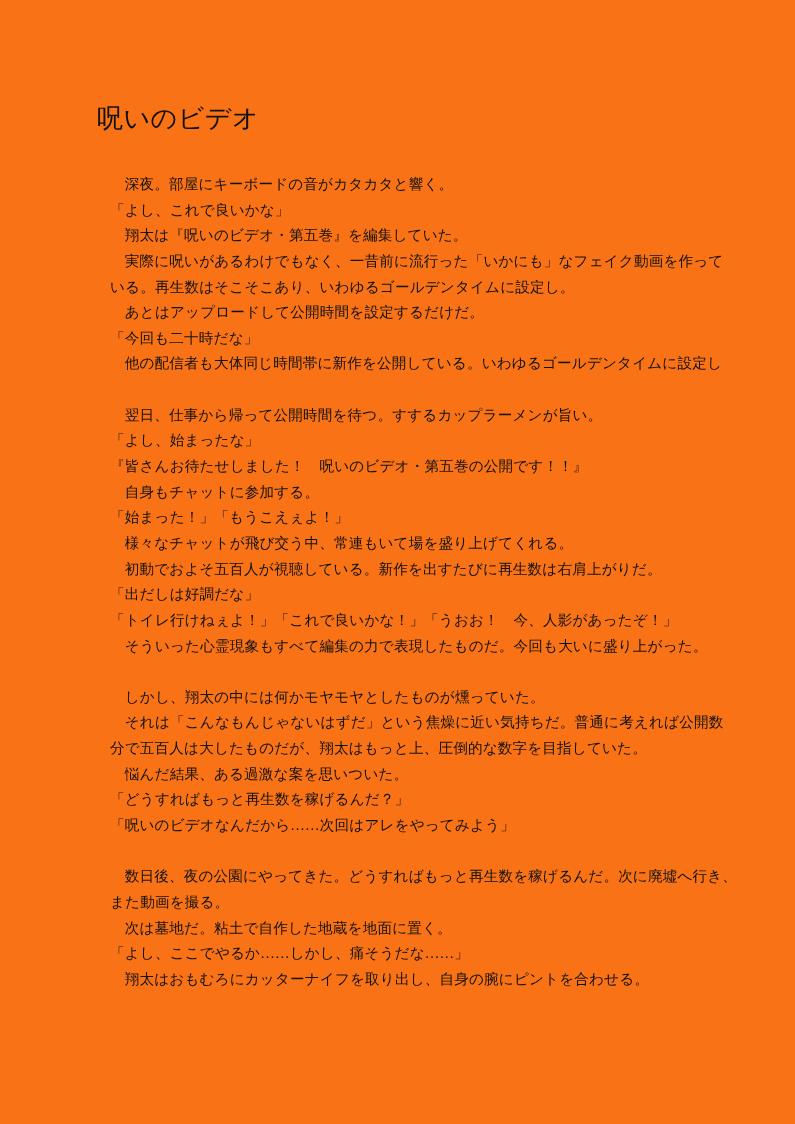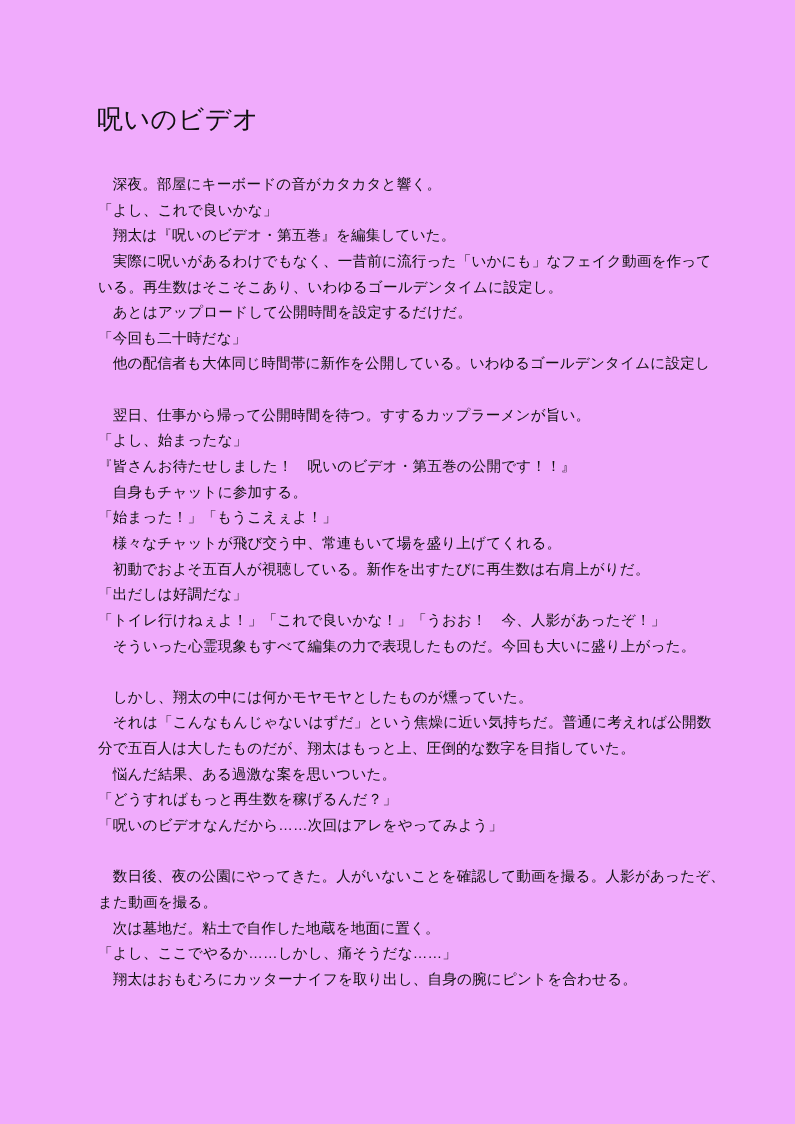--- a/index.html
+++ b/index.html
@@ -1,26 +1,26 @@
 <!DOCTYPE html>
 <html><head>
 <meta charset="utf-8">
 <style>
   html, body { margin: 0; padding: 0; background: #ffffff; }
   body { width: 795px; height: 1124px; overflow: hidden; position: relative; }
   .page {
-    position: absolute; left: 0; top: 0; width: 795px; height: 1124px; background: #f0abfc;
-    font-family: Liberation Sans, sans-serif; color: #111;
+    position: absolute; left: 0; top: 0; width: 795px; height: 1124px; background: #f97316;
+    font-family: Liberation Serif, serif; color: #111;
   }
   .title {
     position: absolute; left: 97px; top: 101px;
     font-size: 26px; line-height: 36px; font-weight: normal; margin: 0; letter-spacing: 0.5px;
   }
   .body {
-    position: absolute; left: 98px; top: 172px; width: 620px;
+    position: absolute; left: 110px; top: 172px; width: 620px;
   }
   .line {
     font-size: 14.6px; line-height: 25.65px; height: 25.65px; white-space: nowrap; letter-spacing: 0.15px;
   }
   .blank { height: 25.65px; }
 </style>
 </head>
 <body>
 
 <div class="page">
@@ -46,19 +46,19 @@
     <div class="line">「トイレ行けねぇよ！」「これで良いかな！」「うおお！　今、人影があったぞ！」</div>
     <div class="line">　そういった心霊現象もすべて編集の力で表現したものだ。今回も大いに盛り上がった。</div>
     <div class="line blank"></div>
     <div class="line">　しかし、翔太の中には何かモヤモヤとしたものが燻っていた。</div>
     <div class="line">　それは「こんなもんじゃないはずだ」という焦燥に近い気持ちだ。普通に考えれば公開数</div>
     <div class="line">分で五百人は大したものだが、翔太はもっと上、圧倒的な数字を目指していた。</div>
     <div class="line">　悩んだ結果、ある過激な案を思いついた。</div>
     <div class="line">「どうすればもっと再生数を稼げるんだ？」</div>
     <div class="line">「呪いのビデオなんだから……次回はアレをやってみよう」</div>
     <div class="line blank"></div>
-    <div class="line">　数日後、夜の公園にやってきた。人がいないことを確認して動画を撮る。人影があったぞ、</div>
+    <div class="line">　数日後、夜の公園にやってきた。どうすればもっと再生数を稼げるんだ。次に廃墟へ行き、</div>
     <div class="line">また動画を撮る。</div>
     <div class="line">　次は墓地だ。粘土で自作した地蔵を地面に置く。</div>
     <div class="line">「よし、ここでやるか……しかし、痛そうだな……」</div>
     <div class="line">　翔太はおもむろにカッターナイフを取り出し、自身の腕にピントを合わせる。</div>
   </div>
 </div>
 
 </body></html>

